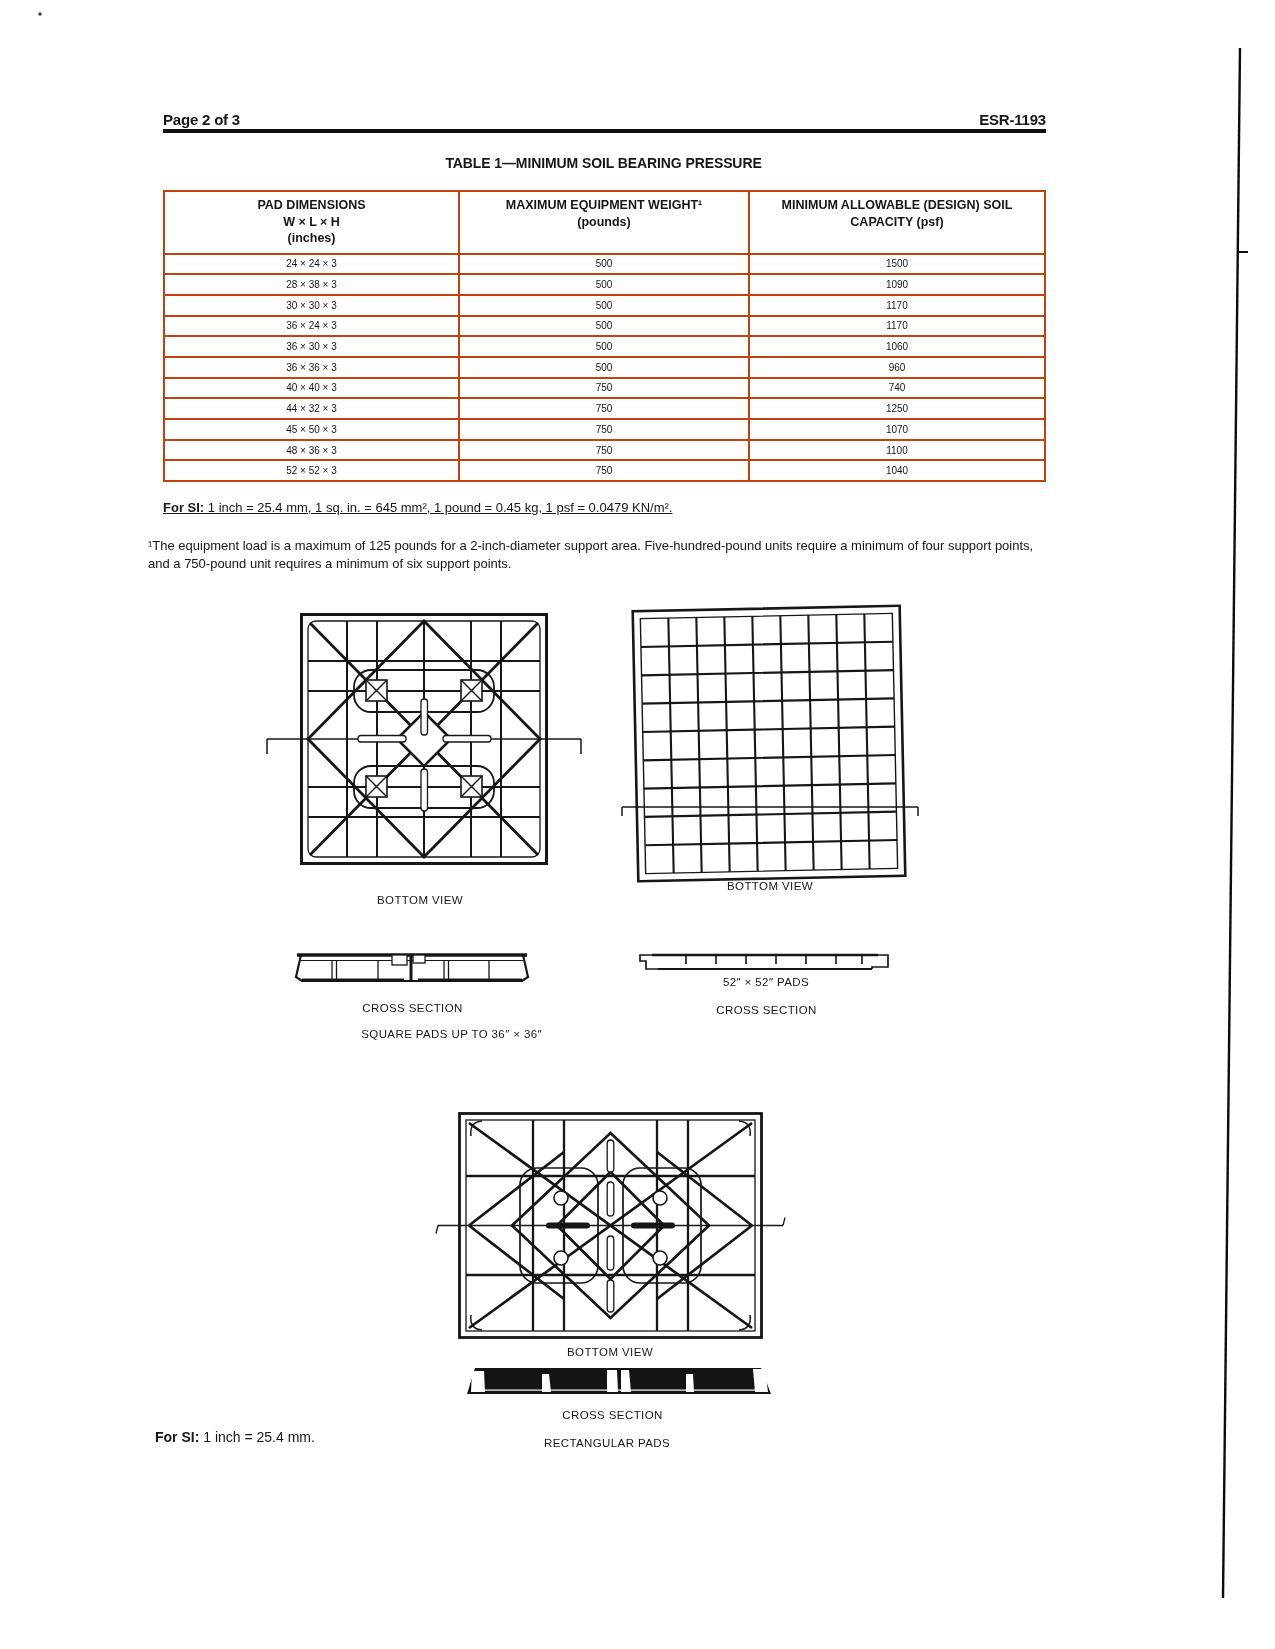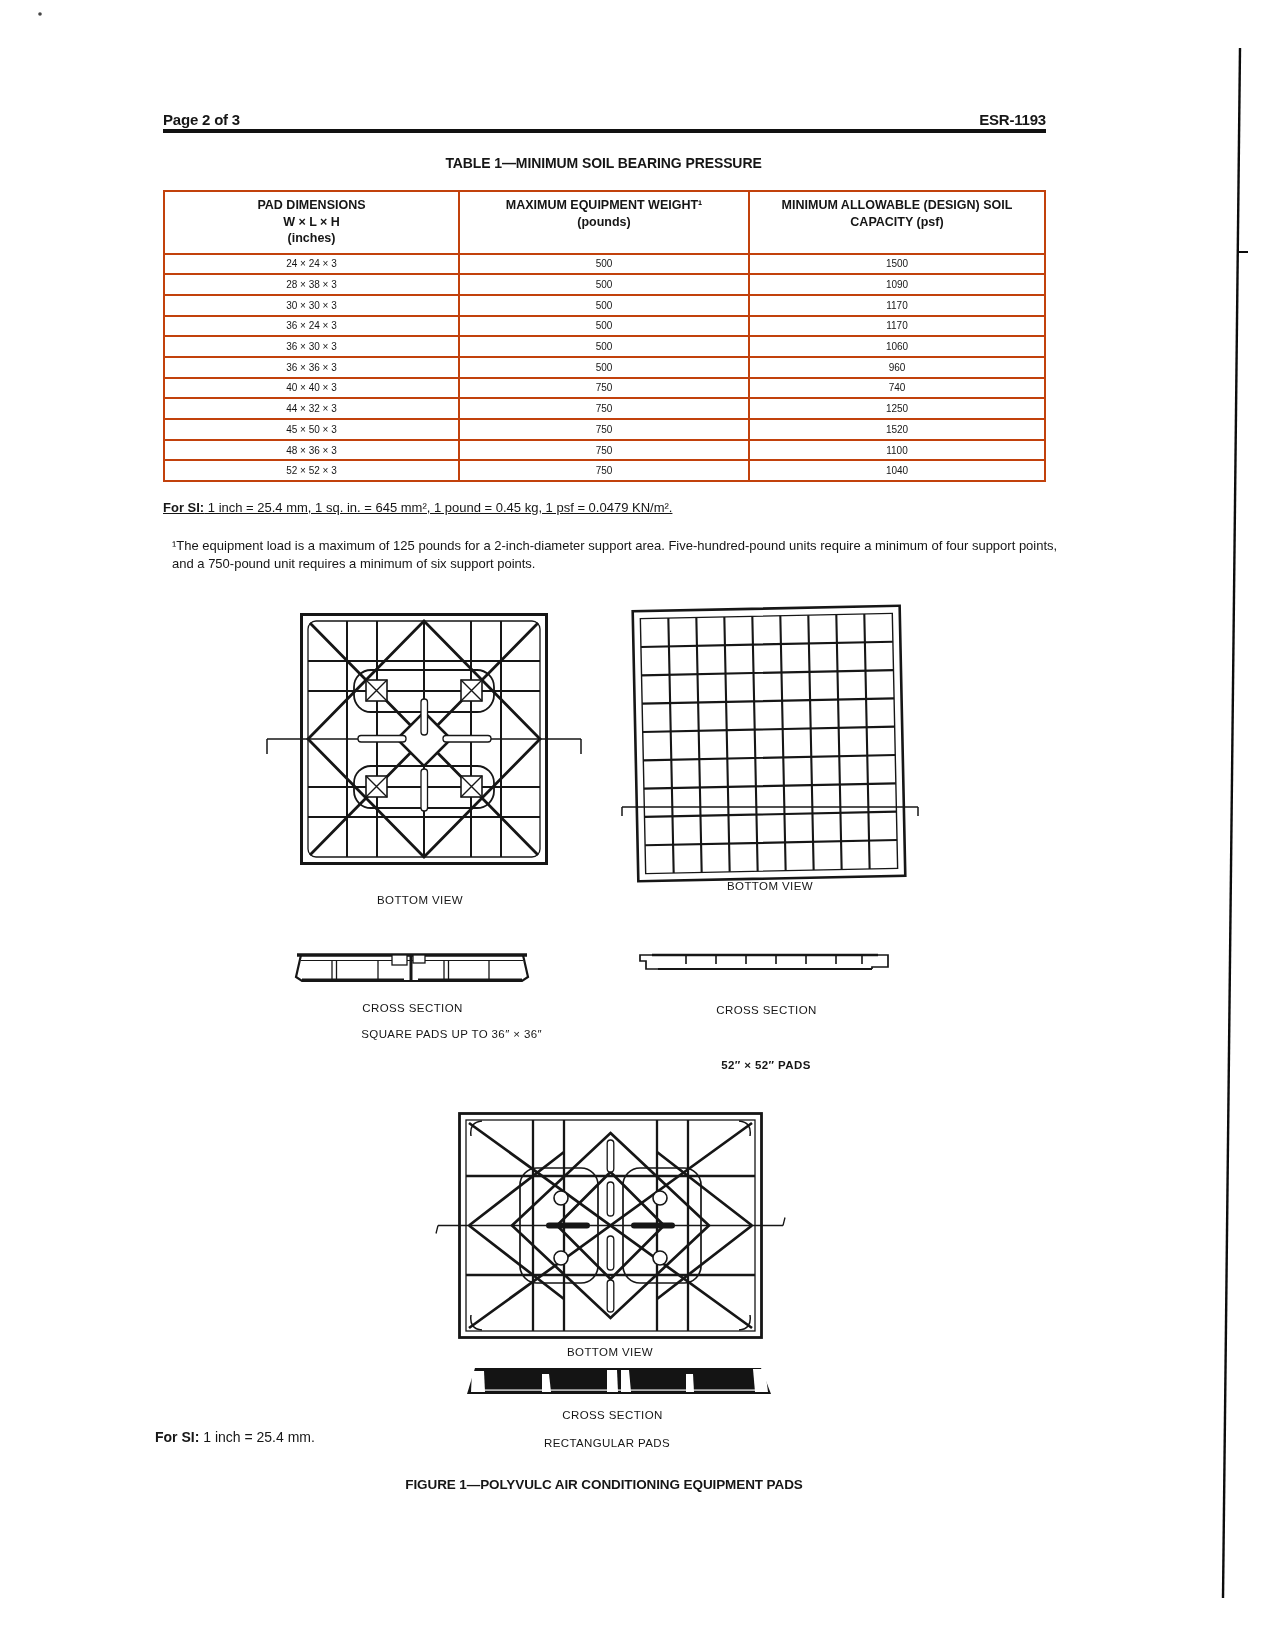--- a/index.html
+++ b/index.html
@@ -85,40 +85,40 @@
           <td>740</td>
         </tr>
         <tr>
           <td>44 × 32 × 3</td>
           <td>750</td>
           <td>1250</td>
         </tr>
         <tr>
           <td>45 × 50 × 3</td>
           <td>750</td>
-          <td>1520</td>
+          <td>1070</td>
         </tr>
         <tr>
           <td>48 × 36 × 3</td>
           <td>750</td>
           <td>1100</td>
         </tr>
         <tr>
           <td>52 × 52 × 3</td>
           <td>750</td>
           <td>1040</td>
         </tr>
       </tbody>
   </table>
 
   <div class="abs note" style="left:163px; top:500px; width:890px;text-decoration:underline;">
     <b>For SI:</b><span> 1 inch = 25.4 mm, 1 sq. in. = 645 mm², 1 pound = 0.45 kg, 1 psf = 0.0479 KN/m².</span>
   </div>
 
-  <div class="abs footnote" style="left:172px; top:537px; width:893px;">¹The equipment load is a maximum of 125 pounds for a 2-inch-diameter support area. Five-hundred-pound units require a minimum of four support points, and a 750-pound unit requires a minimum of six support points.</div>
+  <div class="abs footnote" style="left:148px; top:537px; width:893px;">¹The equipment load is a maximum of 125 pounds for a 2-inch-diameter support area. Five-hundred-pound units require a minimum of four support points, and a 750-pound unit requires a minimum of six support points.</div>
 
   <svg class="abs" style="left:263px; top:613px;" width="322" height="258" viewBox="-37 0 322 258">
     <g stroke="#161616" fill="none">
       <path d="M-33,126 H281" stroke-width="1.5"></path>
       <path d="M-33,126 V141" stroke-width="1.5"></path>
       <path d="M281,126 V141" stroke-width="1.5"></path>
       <rect x="1.5" y="1.5" width="245" height="249" stroke-width="3"></rect>
       <rect x="8" y="8" width="232" height="236" rx="8" stroke-width="1.3"></rect>
       <path d="M47,8 V244 M77,8 V244 M124,8 V244 M171,8 V244 M201,8 V244" stroke-width="2"></path>
       <path d="M8,48 H240 M8,78 H240 M8,174 H240 M8,204 H240" stroke-width="2"></path>
@@ -177,21 +177,21 @@
   <svg class="abs" style="left:632px; top:946px;" width="262" height="36" viewBox="0 0 262 36">
     <g stroke="#161616" fill="none">
       <path d="M20,9 H246" stroke-width="2.4"></path>
       <path d="M26,23 H240" stroke-width="2"></path>
       <path d="M20,9 H8 V15 H14 V23 H26" stroke-width="1.7"></path>
       <path d="M246,9 H256 V21 H240 V23" stroke-width="1.7"></path>
       <path d="M54,9 V18 M84,9 V18 M114,9 V18 M144,9 V18 M174,9 V18 M204,9 V18 M230,9 V18" stroke-width="1.6"></path>
     </g>
   </svg>
   <div class="abs fig-label" style="left:684px; top:1004px; width:165px;">CROSS SECTION</div>
-  <div class="abs fig-label" style="left:686px; top:1059px; width:160px;font-weight:bold;">52″ × 52″ PADS</div>
+  <div class="abs fig-label" style="left:686px; top:976px; width:160px;">52″ × 52″ PADS</div>
 
   <svg class="abs" style="left:434px; top:1112px;" width="354" height="232" viewBox="-24 0 354 232">
     <g stroke="#161616" fill="none">
       <rect x="1.5" y="1.5" width="302" height="224" stroke-width="2.8"></rect>
       <rect x="8" y="8" width="289" height="211" stroke-width="1.3"></rect>
       <path d="M24,9 Q11,10 13,24 M281,9 Q294,10 292,24 M24,218 Q11,217 13,203 M281,218 Q294,217 292,203" stroke-width="1.5"></path>
       <path d="M75,8 V219 M106,8 V219 M199,8 V219 M230,8 V219" stroke-width="2.3"></path>
       <path d="M8,64 H297 M8,163 H297" stroke-width="2.3"></path>
       <path d="M152.5,21 L251,113.5 L152.5,206 L54,113.5 Z" stroke-width="2.7"></path>
       <path d="M152.5,60 L206,113.5 L152.5,167 L99,113.5 Z" stroke-width="2.7"></path>
@@ -233,21 +233,20 @@
     </g>
     <rect x="16" y="23.4" width="282" height="1.4" fill="#ffffff" opacity="0.85"></rect>
   </svg>
   <div class="abs fig-label" style="left:530px; top:1409px; width:165px;">CROSS SECTION</div>
 
   <div class="abs fig-si" style="left:155px; top:1429px;">
     <b>For SI:</b><span> 1 inch = 25.4 mm.</span>
   </div>
   <div class="abs fig-label" style="left:527px; top:1437px; width:160px;">RECTANGULAR PADS</div>
 
-  <div class="abs fig-caption" style="left:304px; top:1477px; width:600px;">FIGURE 1—POLYVULC AIR CONDITIONING EQUIPMENT PADS</div>
 
   <svg class="abs" style="left:0; top:0; pointer-events:none;" width="1275" height="1649" viewBox="0 0 1275 1649">
     <line x1="1240" y1="48" x2="1223" y2="1598" stroke="#0c0c0c" stroke-width="2.4"></line>
     <line x1="1238" y1="252" x2="1248" y2="252" stroke="#0c0c0c" stroke-width="2"></line>
     <circle cx="40" cy="14" r="1.8" fill="#444"></circle>
   </svg>
 
 </div>
 
 </body></html>

